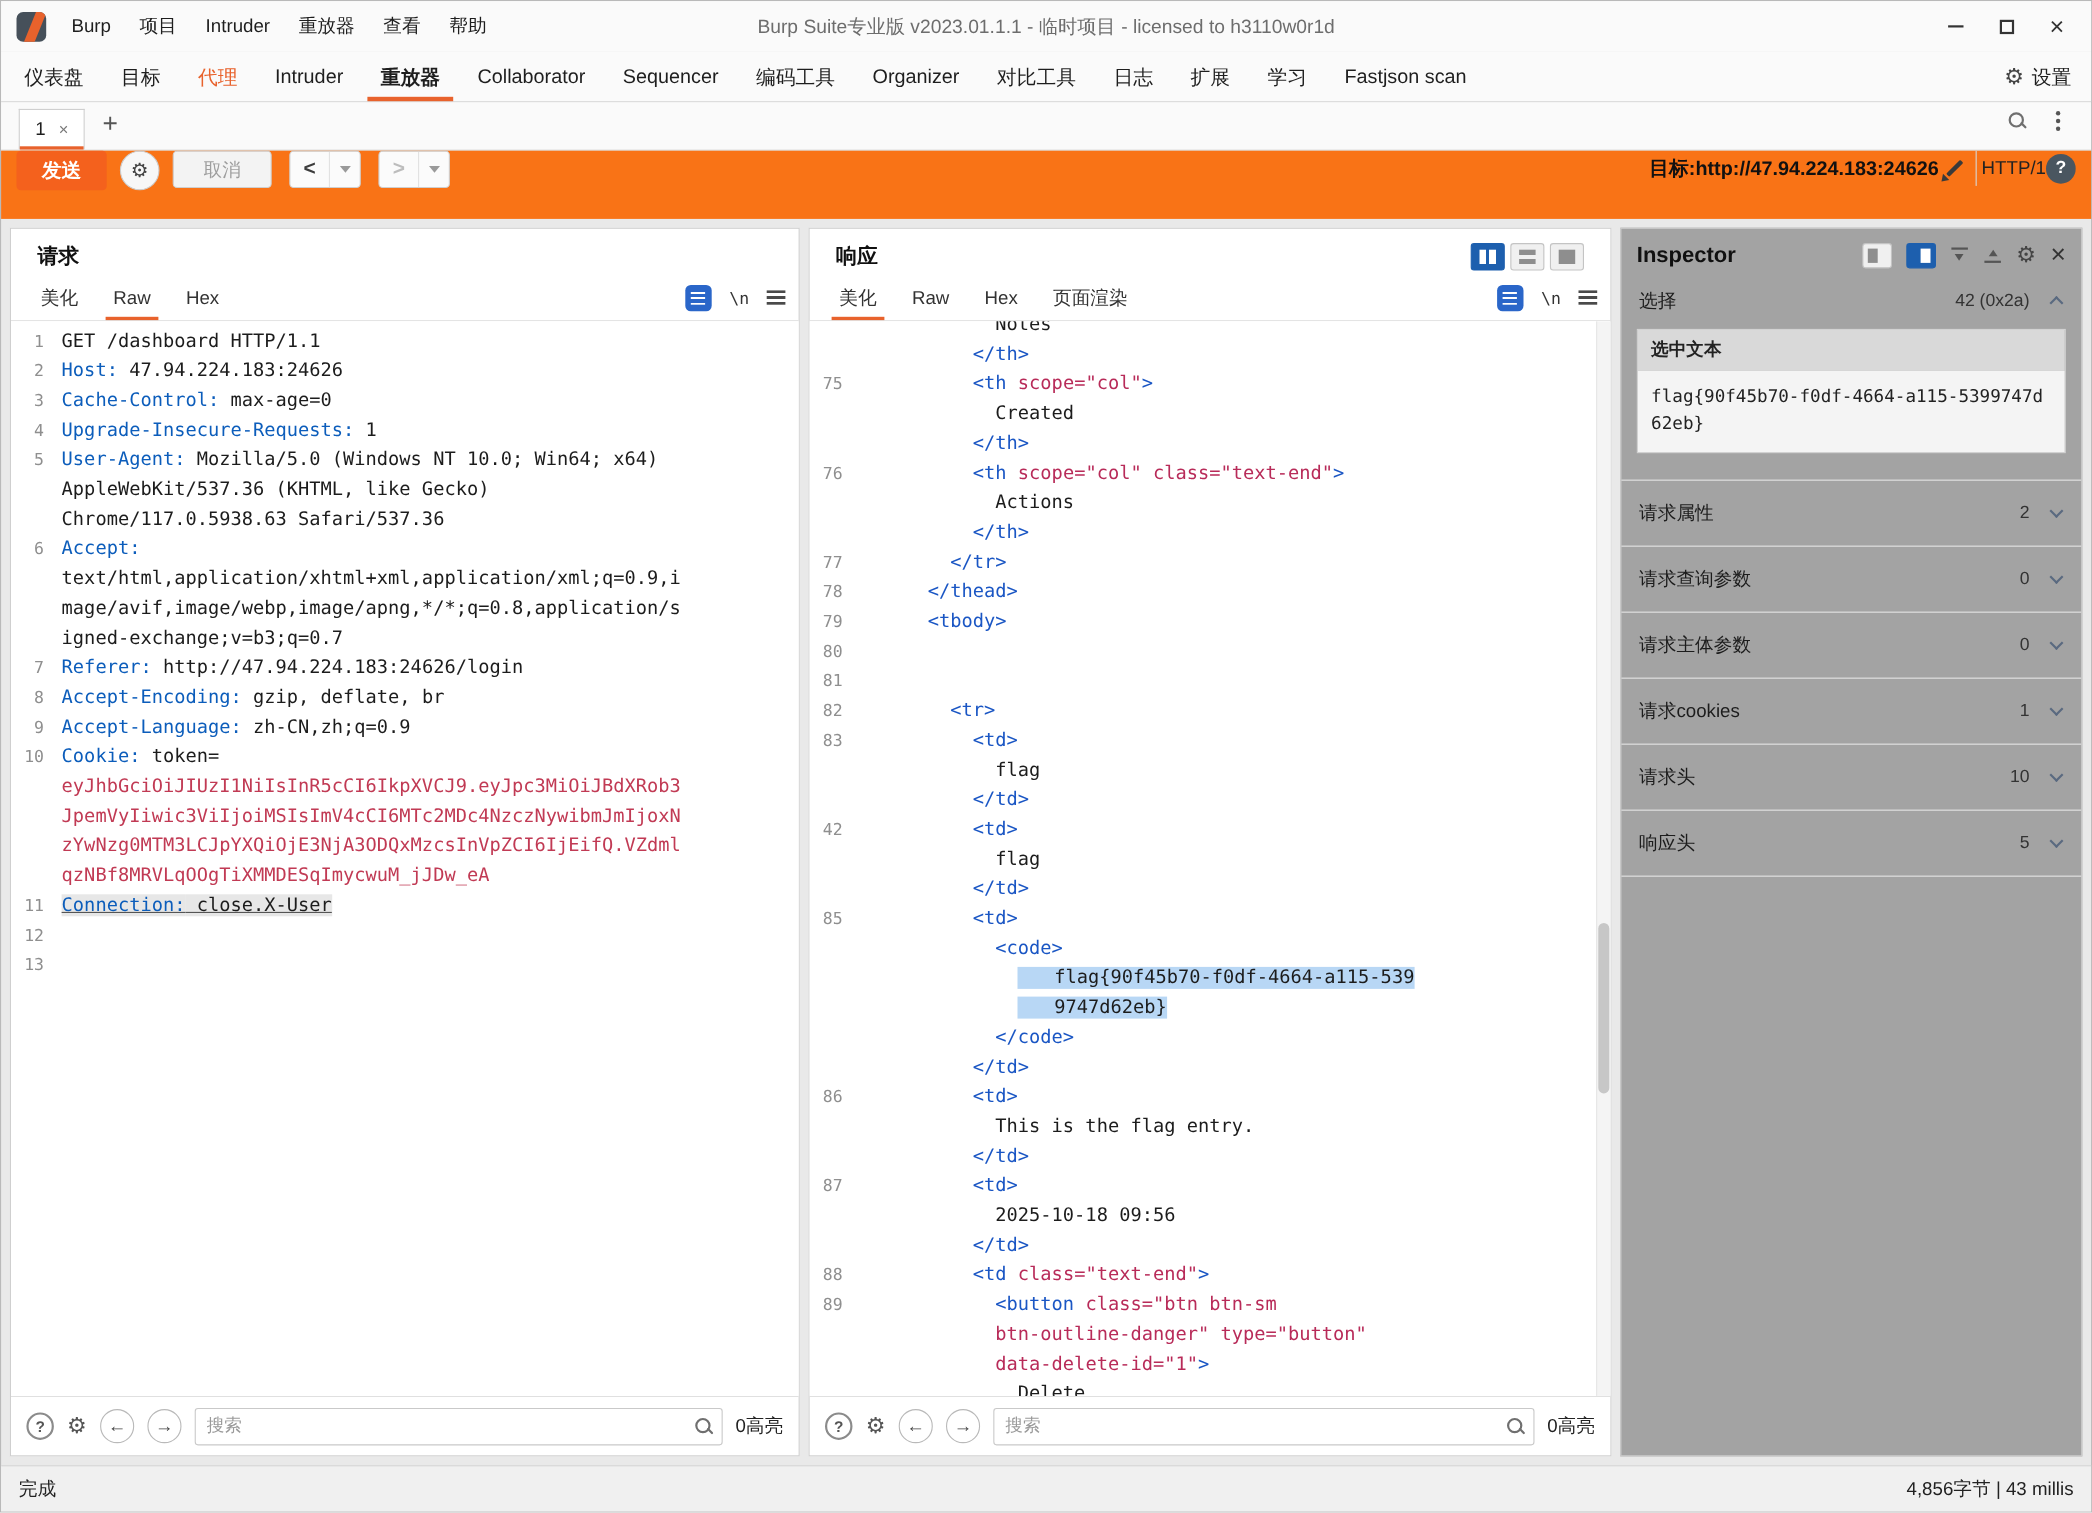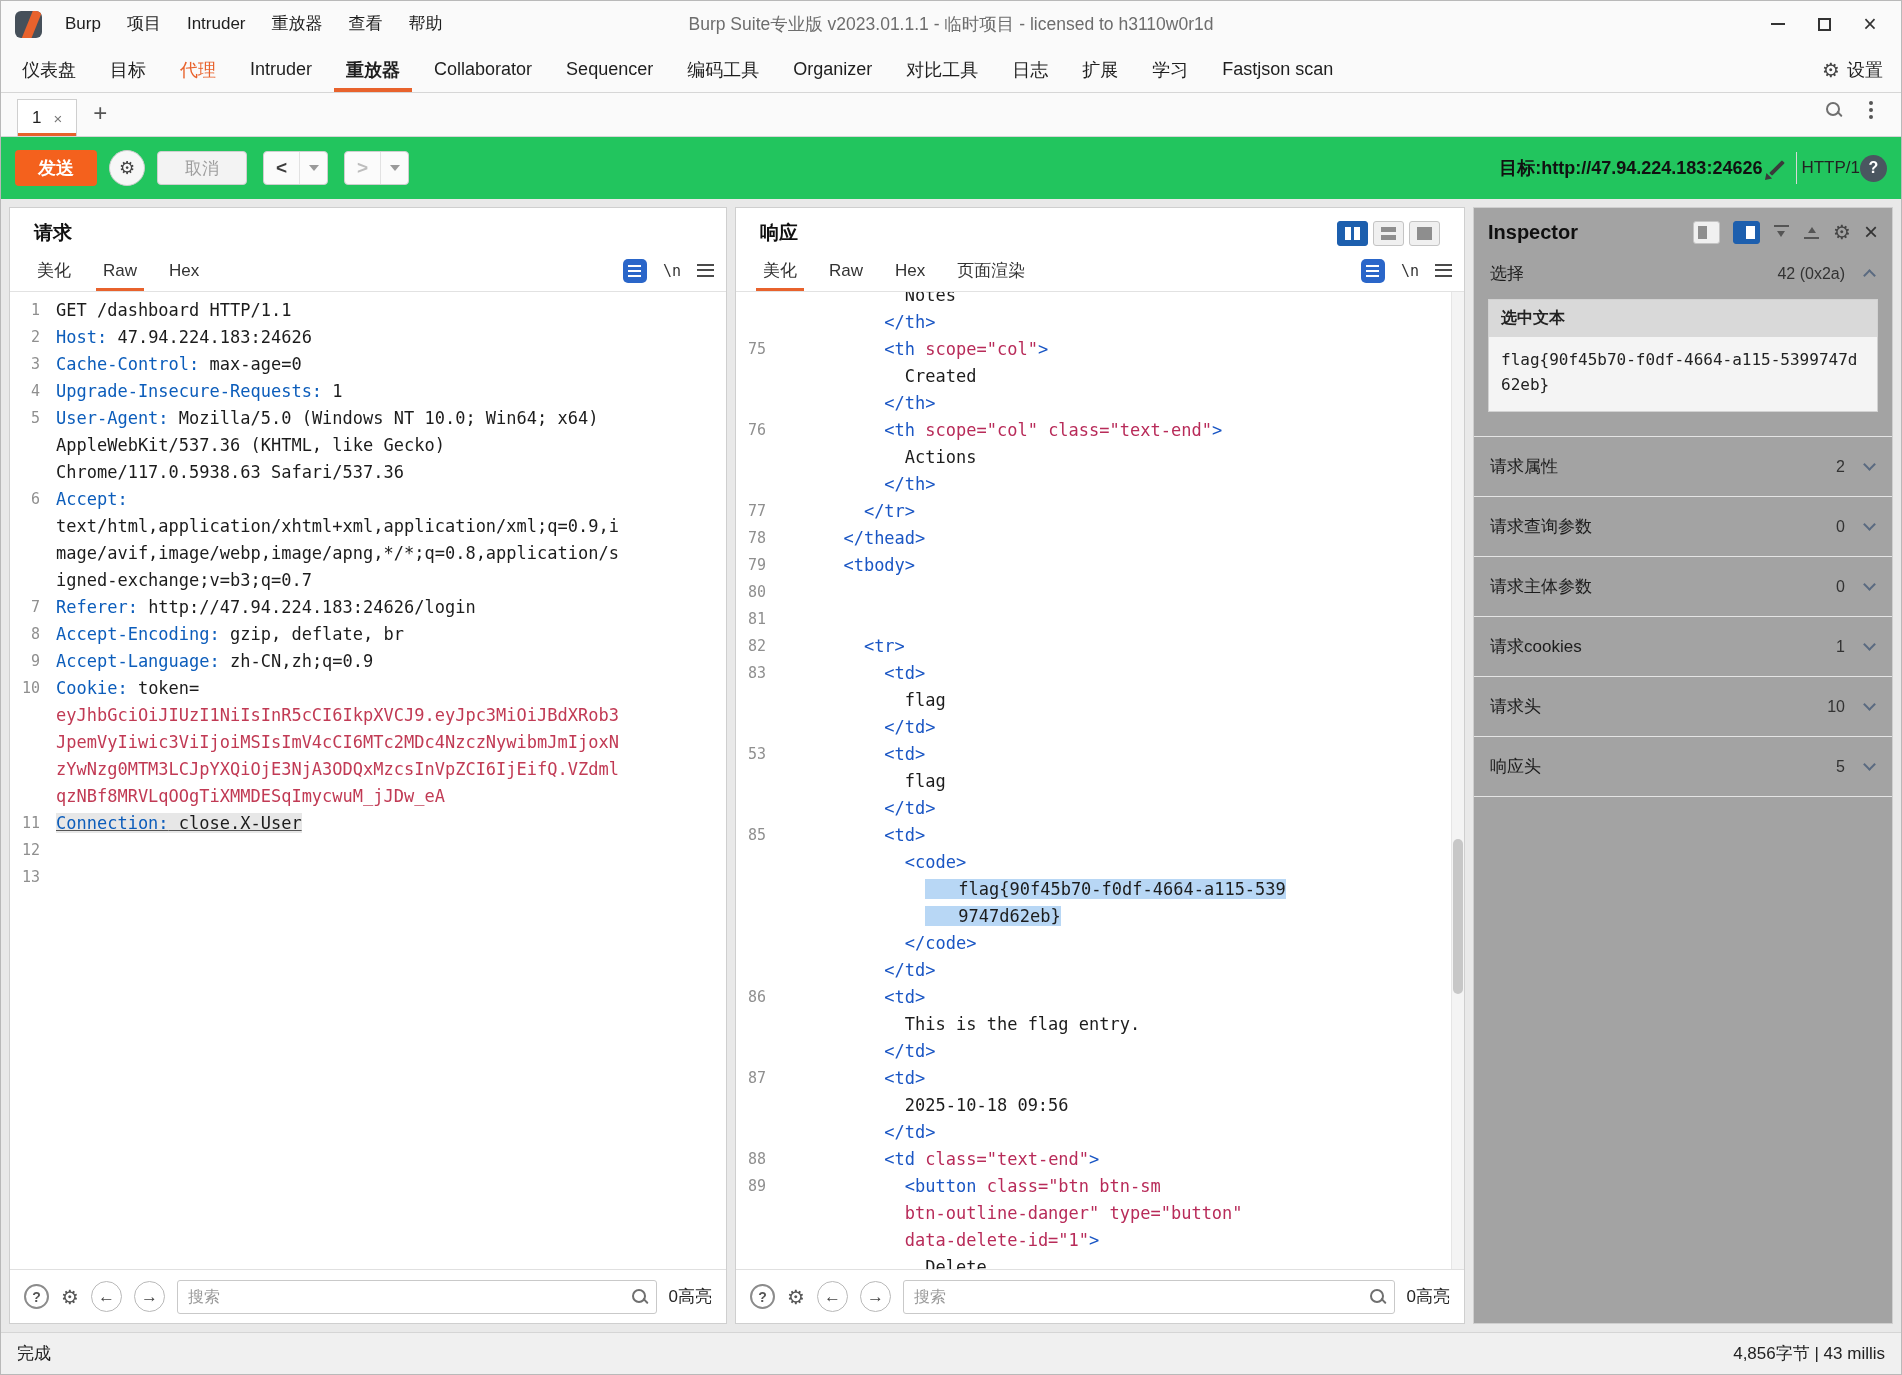--- a/index.html
+++ b/index.html
@@ -38,21 +38,21 @@
   .doc-add { font-size:24px; color:#555; margin-left:16px; align-self:center; cursor:pointer; line-height:1; padding-bottom:4px; }
   .doc-right { margin-left:auto; display:flex; align-items:center; gap:26px; padding:0 18px 10px 0; align-self:center; }
 
   
   .mag { position:relative; width:15px; height:15px; display:inline-block; }
   .mag::before { content:""; position:absolute; left:0; top:0; width:10px; height:10px; border:2px solid #6f6f6f; border-radius:50%; }
   .mag::after { content:""; position:absolute; right:0; bottom:0; width:7px; height:2.4px; background:#6f6f6f; transform:rotate(45deg); transform-origin:right bottom; border-radius:1px; }
   .dots { width:4px; height:4px; border-radius:50%; background:#555; box-shadow:0 7px 0 #555, 0 -7px 0 #555; display:inline-block; margin:0 2px; }
 
   
-  .toolbar { height:62px; display:flex; align-items:center; padding:0 14px; gap:12px; background:#22c55e; flex:0 0 auto; }
+  .toolbar { height:62px; display:flex; align-items:flex-start; padding:0 14px; gap:12px; background:#f97316; flex:0 0 auto; }
   .send-btn { background:#f4611d; color:#fff; font-weight:bold; font-size:18px; border:none; border-radius:4px; height:36px; padding:0 23px; cursor:pointer; font-family:inherit; }
   .round-btn { width:36px; height:36px; border:1px solid #cdcdcd; border-radius:50%; background:#f7f7f7; display:flex; align-items:center; justify-content:center; cursor:pointer; }
   .cancel-btn { height:34px; padding:0 27px; background:#f3f3f3; border:1px solid #cfcfcf; border-radius:4px; color:#9e9e9e; font-size:17px; cursor:default; font-family:inherit; }
   .hist-group { display:flex; height:34px; border:1px solid #cfcfcf; border-radius:4px; overflow:hidden; background:#fbfbfb; margin-left:4px; }
   .hist-btn { width:36px; display:flex; align-items:center; justify-content:center; border-right:1px solid #e2e2e2; font-size:19px; font-weight:bold; }
   .hist-chev { color:#3c3c3c; }
   .hist-chev.fwd { color:#bdbdbd; }
   .hist-drop { width:27px; display:flex; align-items:center; justify-content:center; }
   .caret { width:0; height:0; border-left:5px solid transparent; border-right:5px solid transparent; border-top:6px solid #9a9a9a; }
   .toolbar-right { margin-left:auto; display:flex; align-items:center; }
@@ -471,21 +471,21 @@
             </div>
             <div class="code-row">
               <span class="ln"></span>
               <span class="code-text"><span class="sg-p">            flag</span></span>
             </div>
             <div class="code-row">
               <span class="ln"></span>
               <span class="code-text"><span class="sg-p">          </span><span class="sg-g">&lt;/td&gt;</span></span>
             </div>
             <div class="code-row">
-              <span class="ln">53</span>
+              <span class="ln">42</span>
               <span class="code-text"><span class="sg-p">          </span><span class="sg-g">&lt;td&gt;</span></span>
             </div>
             <div class="code-row">
               <span class="ln"></span>
               <span class="code-text"><span class="sg-p">            flag</span></span>
             </div>
             <div class="code-row">
               <span class="ln"></span>
               <span class="code-text"><span class="sg-p">          </span><span class="sg-g">&lt;/td&gt;</span></span>
             </div>

